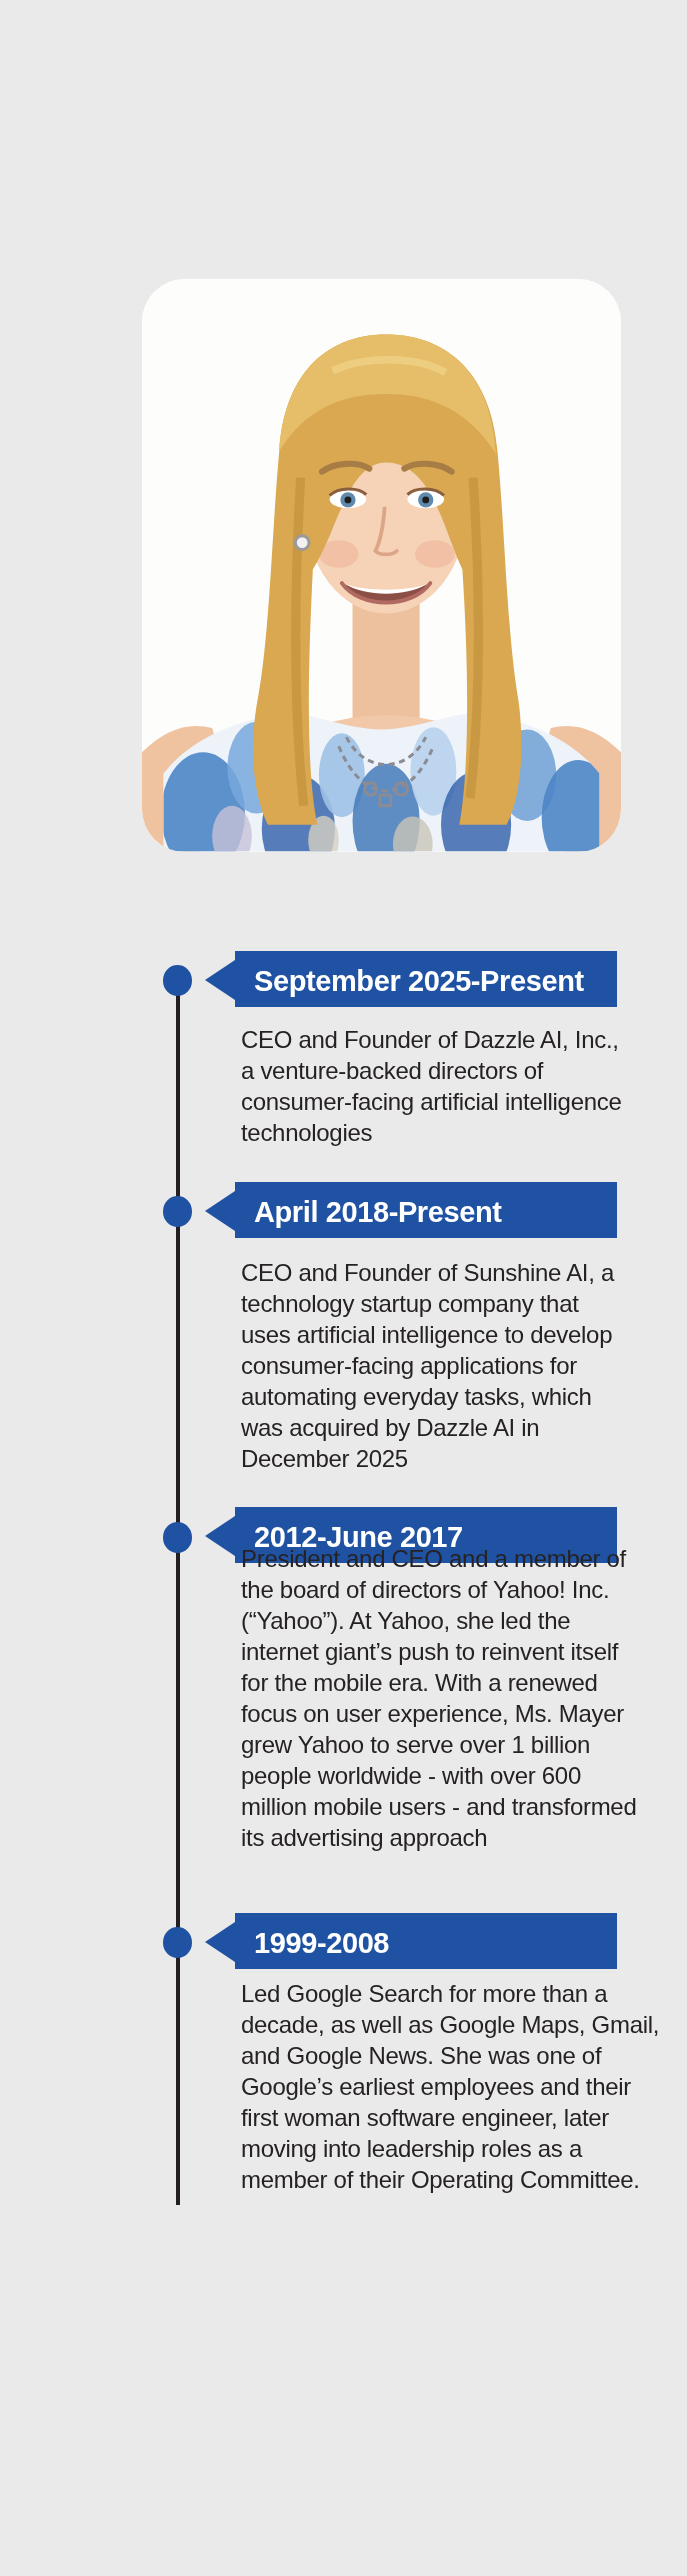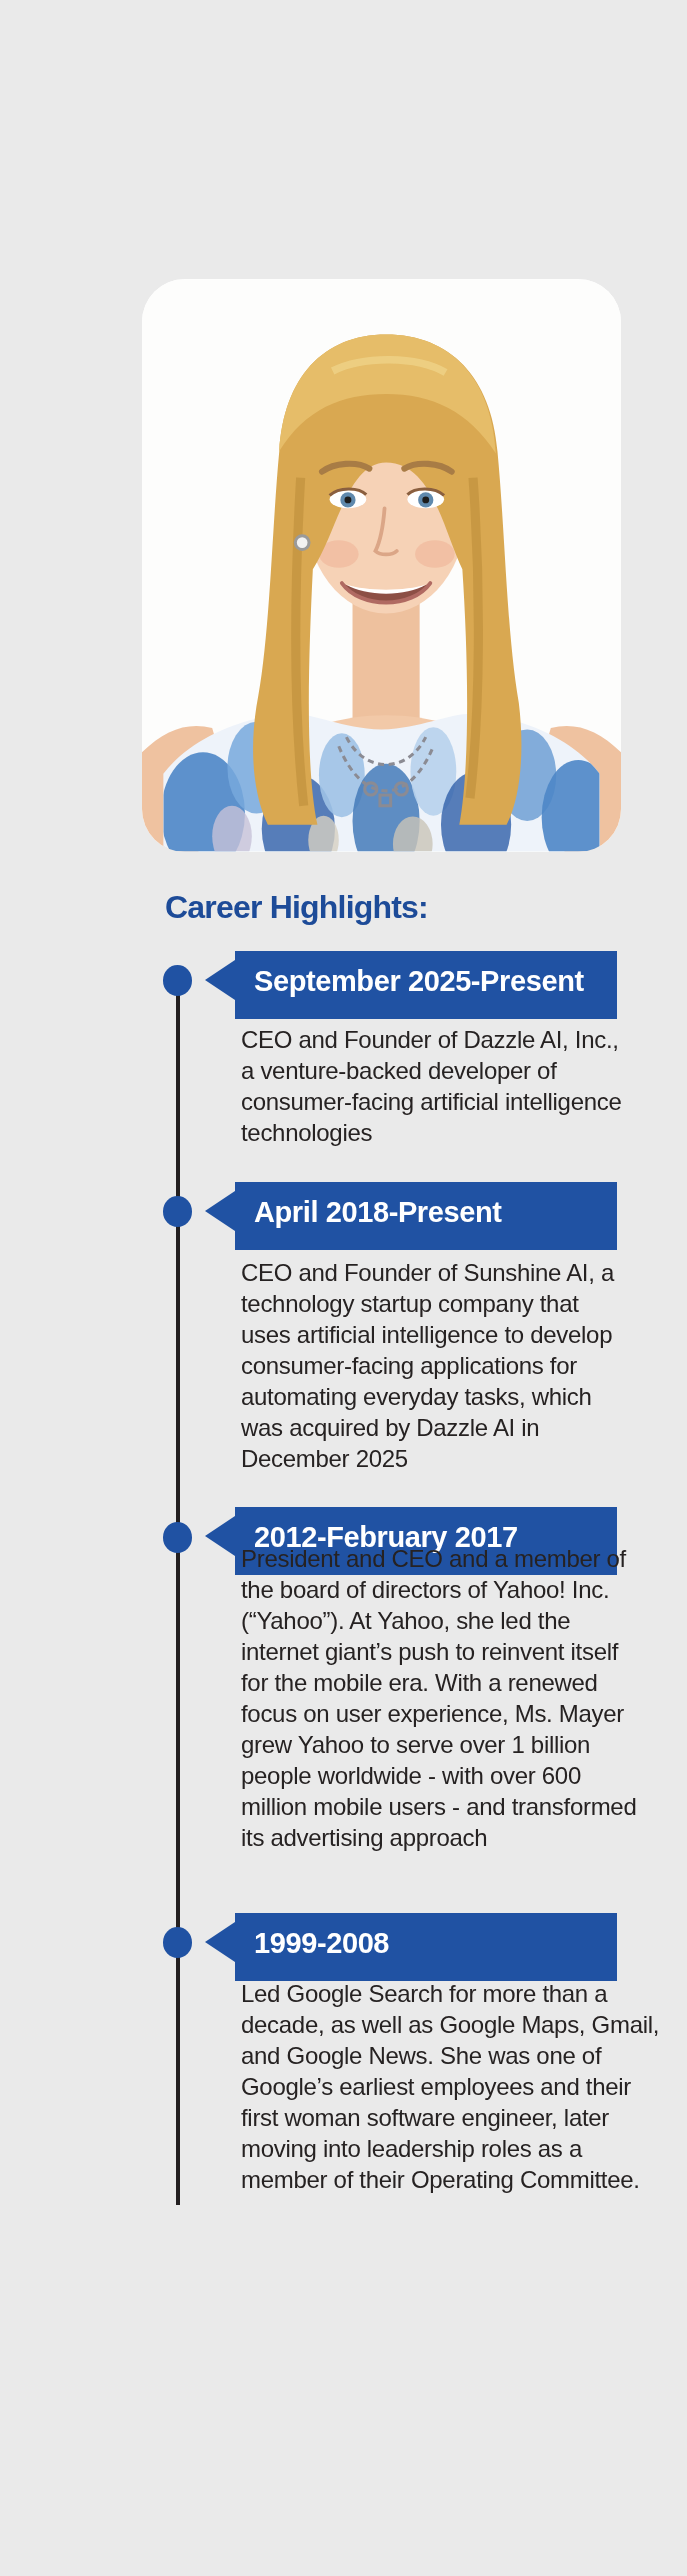--- a/index.html
+++ b/index.html
@@ -78,21 +78,21 @@
   }
   .arrow-0 { top: 960px; }
   .arrow-1 { top: 1191px; }
   .arrow-2 { top: 1516px; }
   .arrow-3 { top: 1922px; }
 
   .banner {
     position: absolute;
     left: 235px;
     width: 382px;
-    height: 68px;
+    height: 56px;
     background: var(--accent_blue, #2052a3);
   }
   .banner-0 { top: 951px; }
   .banner-1 { top: 1182px; }
   .banner-2 { top: 1507px; }
   .banner-3 { top: 1913px; }
   .banner .period {
     display: block;
     padding-left: 19px;
     line-height: 60px;
@@ -193,52 +193,51 @@
       <g stroke="#8b8b93" fill="none">
         <path d="M268,600 C292,648 348,648 372,600" stroke-width="4" stroke-dasharray="8 6"></path>
         <path d="M258,612 C290,690 350,690 382,612" stroke-width="4" stroke-dasharray="8 6"></path>
         <circle cx="300" cy="668" r="8" stroke-width="4"></circle>
         <circle cx="340" cy="668" r="8" stroke-width="4"></circle>
         <rect x="312" y="676" width="14" height="14" stroke-width="4"></rect>
       </g>
     </svg>
   </div>
 
-  <h1 class="heading">Career Highlights:</h1>
 
   <div class="timeline">
     <div class="tl-line"></div>
 
     <div class="dot dot-0"></div>
     <div class="arrow arrow-0"></div>
     <div class="banner banner-0">
       <span class="period">September 2025-Present</span>
     </div>
     <div class="desc desc-0">CEO and Founder of Dazzle AI, Inc.,
-a venture-backed developer of
+a venture-backed directors of
 consumer-facing artificial intelligence
 technologies</div>
 
     <div class="dot dot-1"></div>
     <div class="arrow arrow-1"></div>
     <div class="banner banner-1">
       <span class="period">April 2018-Present</span>
     </div>
     <div class="desc desc-1">CEO and Founder of Sunshine AI, a
 technology startup company that
 uses artificial intelligence to develop
 consumer-facing applications for
 automating everyday tasks, which
 was acquired by Dazzle AI in
 December 2025</div>
 
     <div class="dot dot-2"></div>
     <div class="arrow arrow-2"></div>
     <div class="banner banner-2">
-      <span class="period">2012-February 2017</span>
+      <span class="period">2012-June 2017</span>
     </div>
     <div class="desc desc-2">President and CEO and a member of
 the board of directors of Yahoo! Inc.
 (“Yahoo”). At Yahoo, she led the
 internet giant’s push to reinvent itself
 for the mobile era. With a renewed
 focus on user experience, Ms. Mayer
 grew Yahoo to serve over 1 billion
 people worldwide - with over 600
 million mobile users - and transformed

